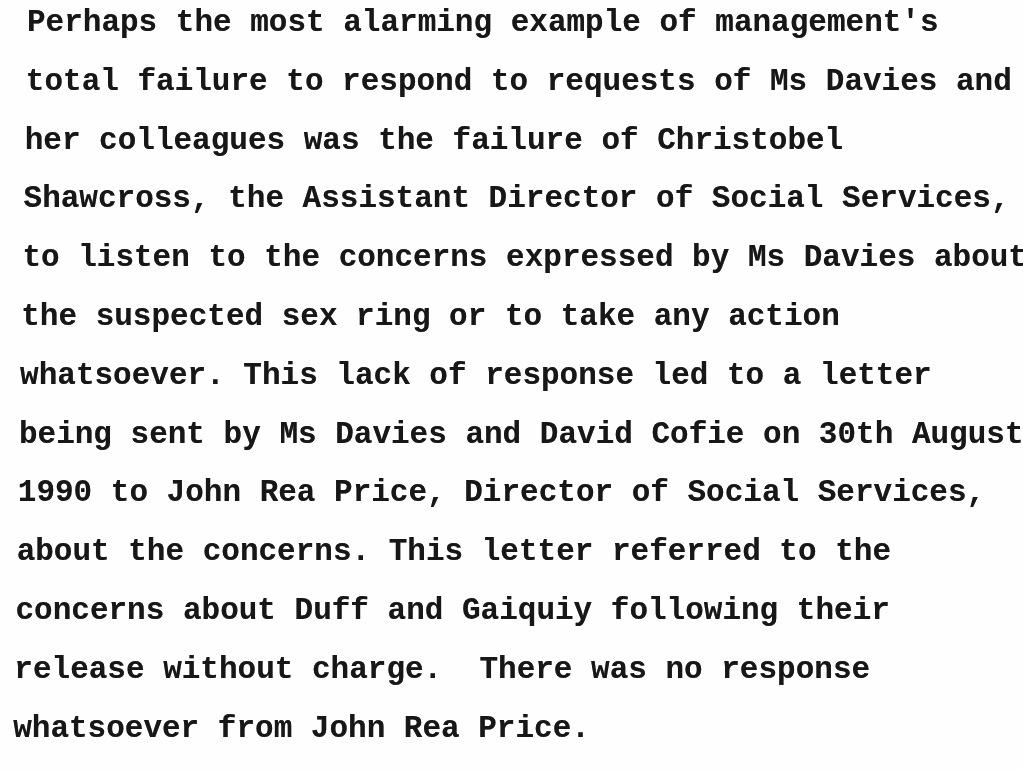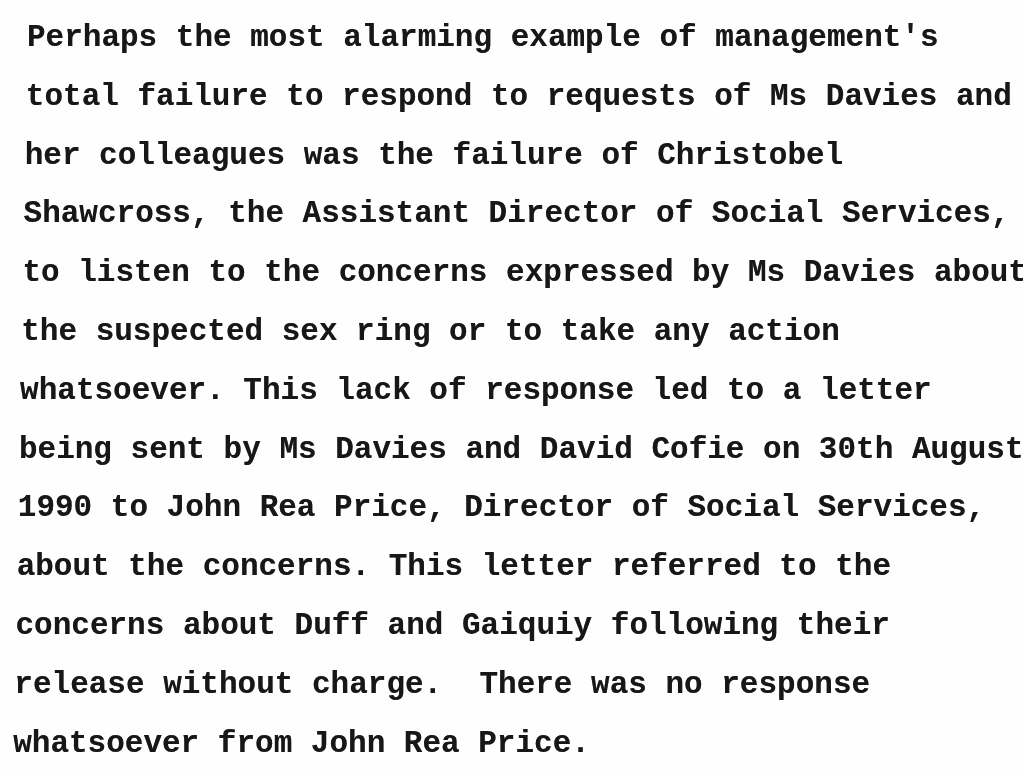--- a/index.html
+++ b/index.html
@@ -8,21 +8,21 @@
   }
   body {
     width: 1023px;
     height: 770px;
     overflow: hidden;
     background: var(--page-bg, #fefefe);
   }
   .scan-page {
     position: absolute;
     left: 0;
-    top: 15px;
+    top: 0;
     width: 1023px;
     height: 746px;
     background: var(--page-bg, #fefefe);
   }
   .text-block {
     position: absolute;
     left: 0;
     top: -6px;
   }
   .line {

